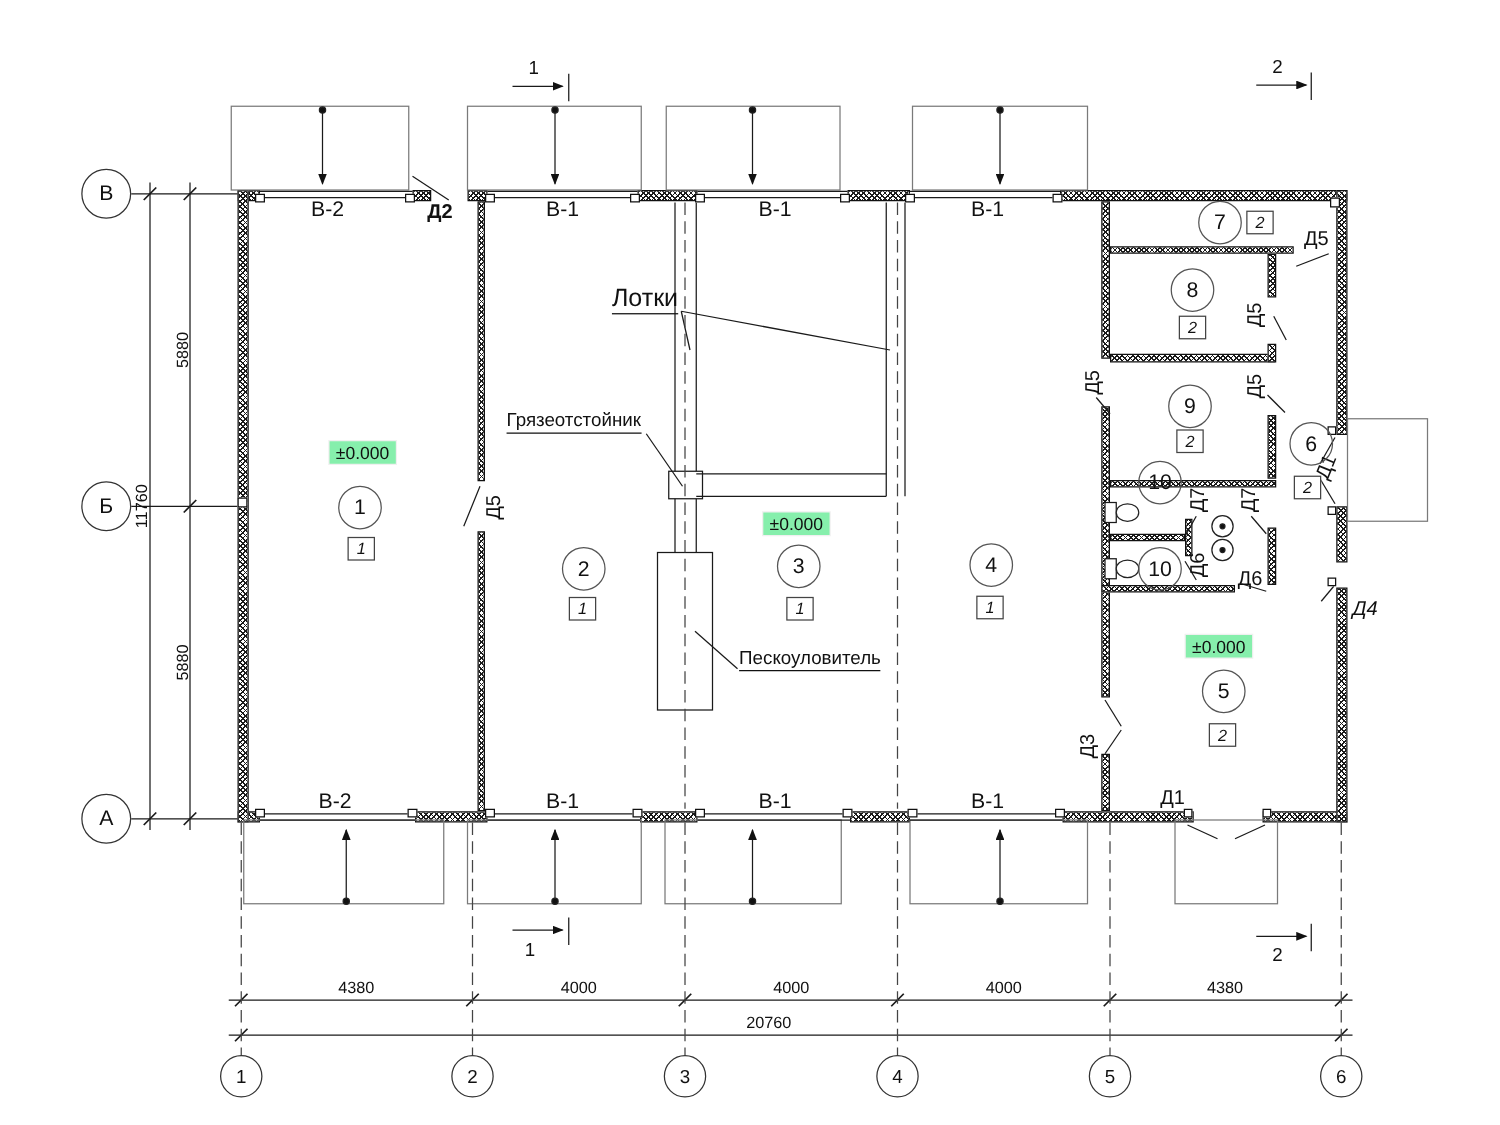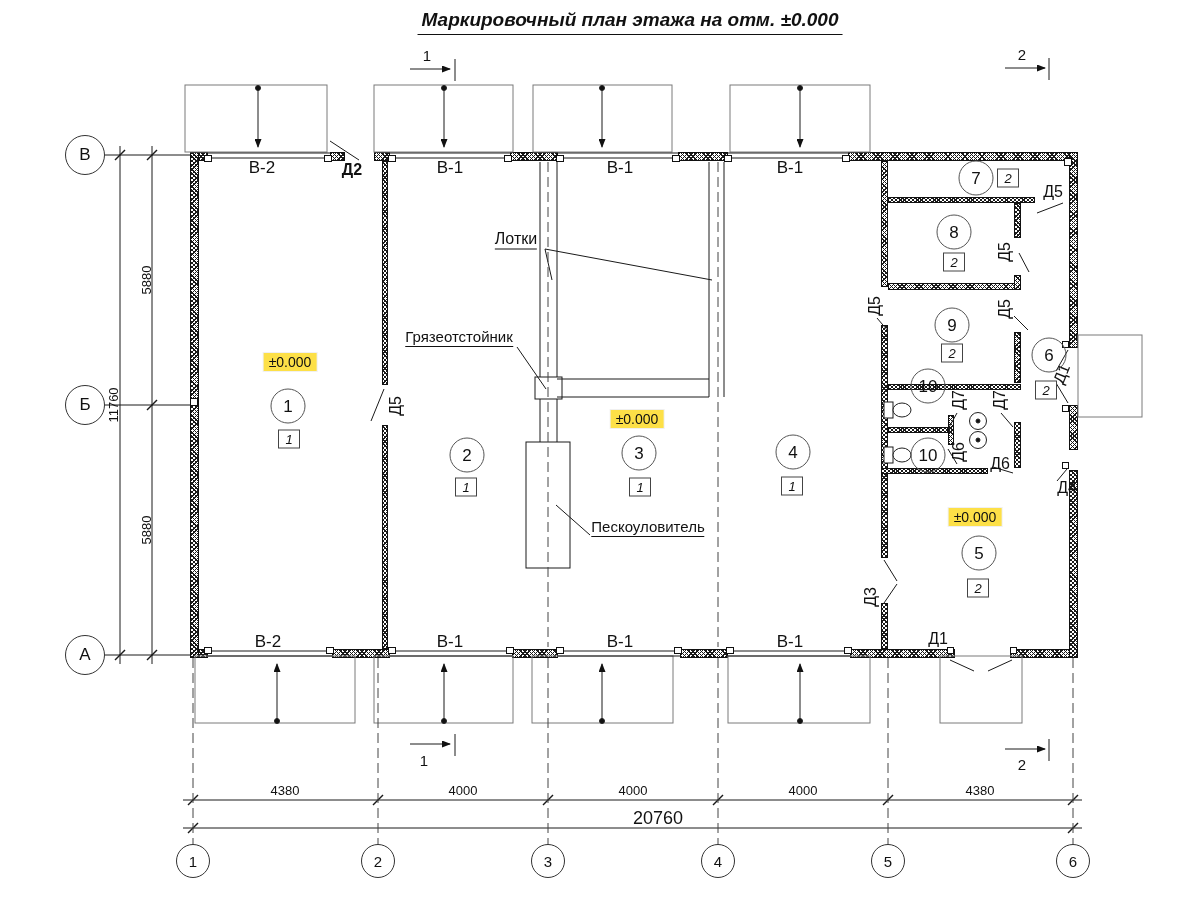--- a/index.html
+++ b/index.html
@@ -11,41 +11,40 @@
   #jambs{z-index:3}
   #labels{z-index:4}
   .wall{position:absolute;box-sizing:border-box;border:1px solid #111;
     background:
       repeating-linear-gradient(45deg,#1a1a1a 0 1px,transparent 1px 3px),
       repeating-linear-gradient(135deg,#1a1a1a 0 1px,transparent 1px 3px),#fff;}
   .jamb{position:absolute;box-sizing:border-box;border:1px solid #111;background:#fff;}
   .lbl{position:absolute;white-space:nowrap;transform:translate(-50%,-50%);
        font-size:16px;color:#111;line-height:1;}
   .lbl.u{border-bottom:1px solid #111;padding-bottom:2px;}
-  .lbl.bg{background:#fde047;padding:2px 5px;box-shadow:0 0 0 1px #f0f0f0;}
+  .lbl.bg{background:#86efac;padding:2px 5px;box-shadow:0 0 0 1px #f0f0f0;}
   .bubble{position:absolute;transform:translate(-50%,-50%);border:1px solid #333;
           border-radius:50%;background:#fff;display:flex;align-items:center;
           justify-content:center;color:#111;}
   .bubble.b-bottom{width:32px;height:32px;font-size:15px;}
   .bubble.b-left{width:38px;height:38px;font-size:17px;}
   .roomc{position:absolute;transform:translate(-50%,-50%);width:33px;height:33px;
          border:1px solid #555;border-radius:50%;background:transparent;display:flex;
          align-items:center;justify-content:center;font-size:17px;}
   .typebox{position:absolute;transform:translate(-50%,-50%);width:20px;height:17px;
          border:1px solid #444;background:#fff;display:flex;align-items:center;
          justify-content:center;font-size:13px;font-style:italic;}
   #title{position:absolute;left:630px;top:22px;transform:translate(-50%,-50%);
          font-size:19px;font-style:italic;font-weight:600;
          border-bottom:1.5px solid #111;padding:0 4px 3px 4px;white-space:nowrap;z-index:5;}
 </style>
 </head>
 <body>
 
 <div id="stage">
-  <div id="title">Маркировочный план этажа на отм. ±0.000</div>
   <div id="walls">
       <div class="wall" style="left: 190px; top: 152px; width: 18px; height: 9px;"></div>
       <div class="wall" style="left: 330px; top: 152px; width: 15px; height: 9px;"></div>
       <div class="wall" style="left: 374px; top: 152px; width: 16px; height: 9px;"></div>
       <div class="wall" style="left: 510px; top: 152px; width: 48px; height: 9px;"></div>
       <div class="wall" style="left: 678px; top: 152px; width: 50px; height: 9px;"></div>
       <div class="wall" style="left: 848px; top: 152px; width: 230px; height: 9px;"></div>
       <div class="wall" style="left: 190px; top: 649px; width: 18px; height: 9px;"></div>
       <div class="wall" style="left: 332px; top: 649px; width: 58px; height: 9px;"></div>
       <div class="wall" style="left: 512px; top: 649px; width: 46px; height: 9px;"></div>
@@ -241,39 +240,39 @@
       <span class="lbl" style="left: 352px; top: 170px; font-weight: bold;">Д2</span>
       <span class="lbl" style="left: 396px; top: 406px; transform: translate(-50%, -50%) rotate(-90deg);">Д5</span>
       <span class="lbl" style="left: 1053px; top: 192px;">Д5</span>
       <span class="lbl" style="left: 1005px; top: 252px; transform: translate(-50%, -50%) rotate(-90deg);">Д5</span>
       <span class="lbl" style="left: 875px; top: 306px; transform: translate(-50%, -50%) rotate(-90deg);">Д5</span>
       <span class="lbl" style="left: 1005px; top: 309px; transform: translate(-50%, -50%) rotate(-90deg);">Д5</span>
       <span class="lbl" style="left: 959px; top: 400px; transform: translate(-50%, -50%) rotate(-90deg);">Д7</span>
       <span class="lbl" style="left: 1000px; top: 400px; transform: translate(-50%, -50%) rotate(-90deg);">Д7</span>
       <span class="lbl" style="left: 959px; top: 452px; transform: translate(-50%, -50%) rotate(-90deg);">Д6</span>
       <span class="lbl" style="left: 1000px; top: 464px;">Д6</span>
-      <span class="lbl" style="left: 1067px; top: 488px;">Д4</span>
+      <span class="lbl" style="left: 1092px; top: 488px; font-style: italic;">Д4</span>
       <span class="lbl" style="left: 871px; top: 597px; transform: translate(-50%, -50%) rotate(-90deg);">Д3</span>
       <span class="lbl" style="left: 1062px; top: 374px; transform: translate(-50%, -50%) rotate(-68deg);">Д1</span>
       <span class="lbl" style="left: 938px; top: 639px;">Д1</span>
-      <span class="lbl u" style="left: 516px; top: 240px; font-size: 16px;">Лотки</span>
+      <span class="lbl u" style="left: 516px; top: 240px; font-size: 20px;">Лотки</span>
       <span class="lbl u" style="left: 459px; top: 338px; font-size: 15px;">Грязеотстойник</span>
       <span class="lbl u" style="left: 648px; top: 528px; font-size: 15px;">Пескоуловитель</span>
       <span class="lbl bg" style="left: 290px; top: 362px; font-size: 14px;">±0.000</span>
       <span class="lbl bg" style="left: 637px; top: 419px; font-size: 14px;">±0.000</span>
       <span class="lbl bg" style="left: 975px; top: 517px; font-size: 14px;">±0.000</span>
       <span class="lbl" style="left: 146px; top: 280px; font-size: 13px; transform: translate(-50%, -50%) rotate(-90deg);">5880</span>
       <span class="lbl" style="left: 113px; top: 405px; font-size: 13px; transform: translate(-50%, -50%) rotate(-90deg);">11760</span>
       <span class="lbl" style="left: 146px; top: 530px; font-size: 13px; transform: translate(-50%, -50%) rotate(-90deg);">5880</span>
       <span class="lbl" style="left: 285px; top: 790px; font-size: 13px;">4380</span>
       <span class="lbl" style="left: 463px; top: 790px; font-size: 13px;">4000</span>
       <span class="lbl" style="left: 633px; top: 790px; font-size: 13px;">4000</span>
       <span class="lbl" style="left: 803px; top: 790px; font-size: 13px;">4000</span>
       <span class="lbl" style="left: 980px; top: 790px; font-size: 13px;">4380</span>
-      <span class="lbl" style="left: 658px; top: 818px; font-size: 18px; text-align: center;">20760</span>
+      <span class="lbl" style="left: 615px; top: 818px; font-size: 13px; text-align: center;">20760</span>
       <span class="lbl" style="left: 427px; top: 55px; font-size: 15px;">1</span>
       <span class="lbl" style="left: 1022px; top: 54px; font-size: 15px;">2</span>
       <span class="lbl" style="left: 424px; top: 760px; font-size: 15px;">1</span>
       <span class="lbl" style="left: 1022px; top: 764px; font-size: 15px;">2</span>
       <div class="bubble b-bottom" style="left: 193px; top: 861px;">1</div>
       <div class="bubble b-bottom" style="left: 378px; top: 861px;">2</div>
       <div class="bubble b-bottom" style="left: 548px; top: 861px;">3</div>
       <div class="bubble b-bottom" style="left: 718px; top: 861px;">4</div>
       <div class="bubble b-bottom" style="left: 888px; top: 861px;">5</div>
       <div class="bubble b-bottom" style="left: 1073px; top: 861px;">6</div>

